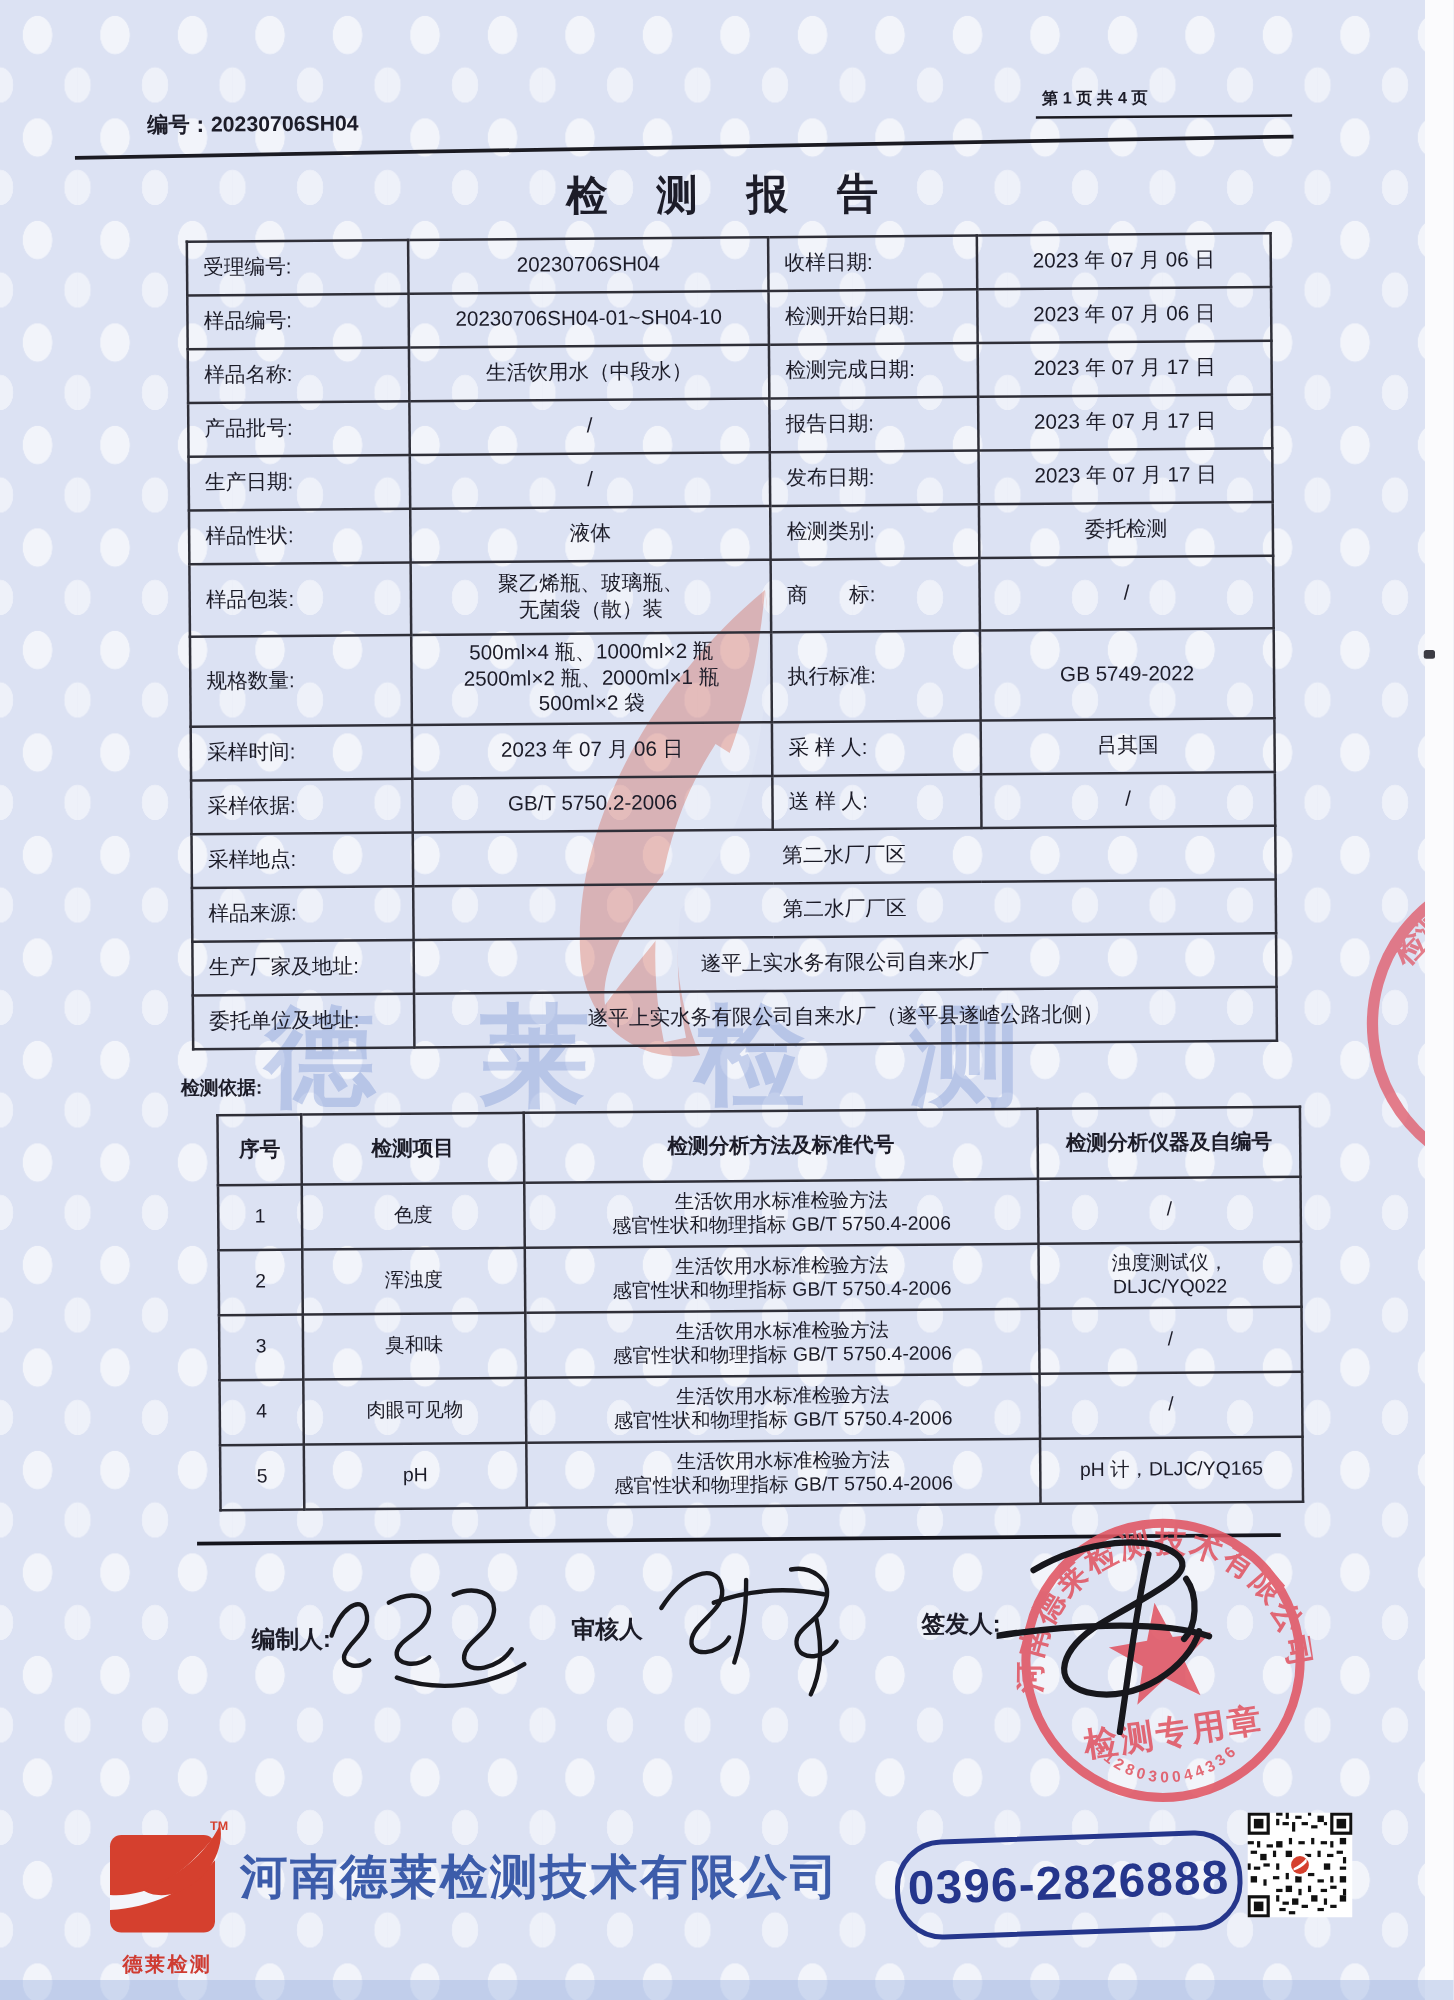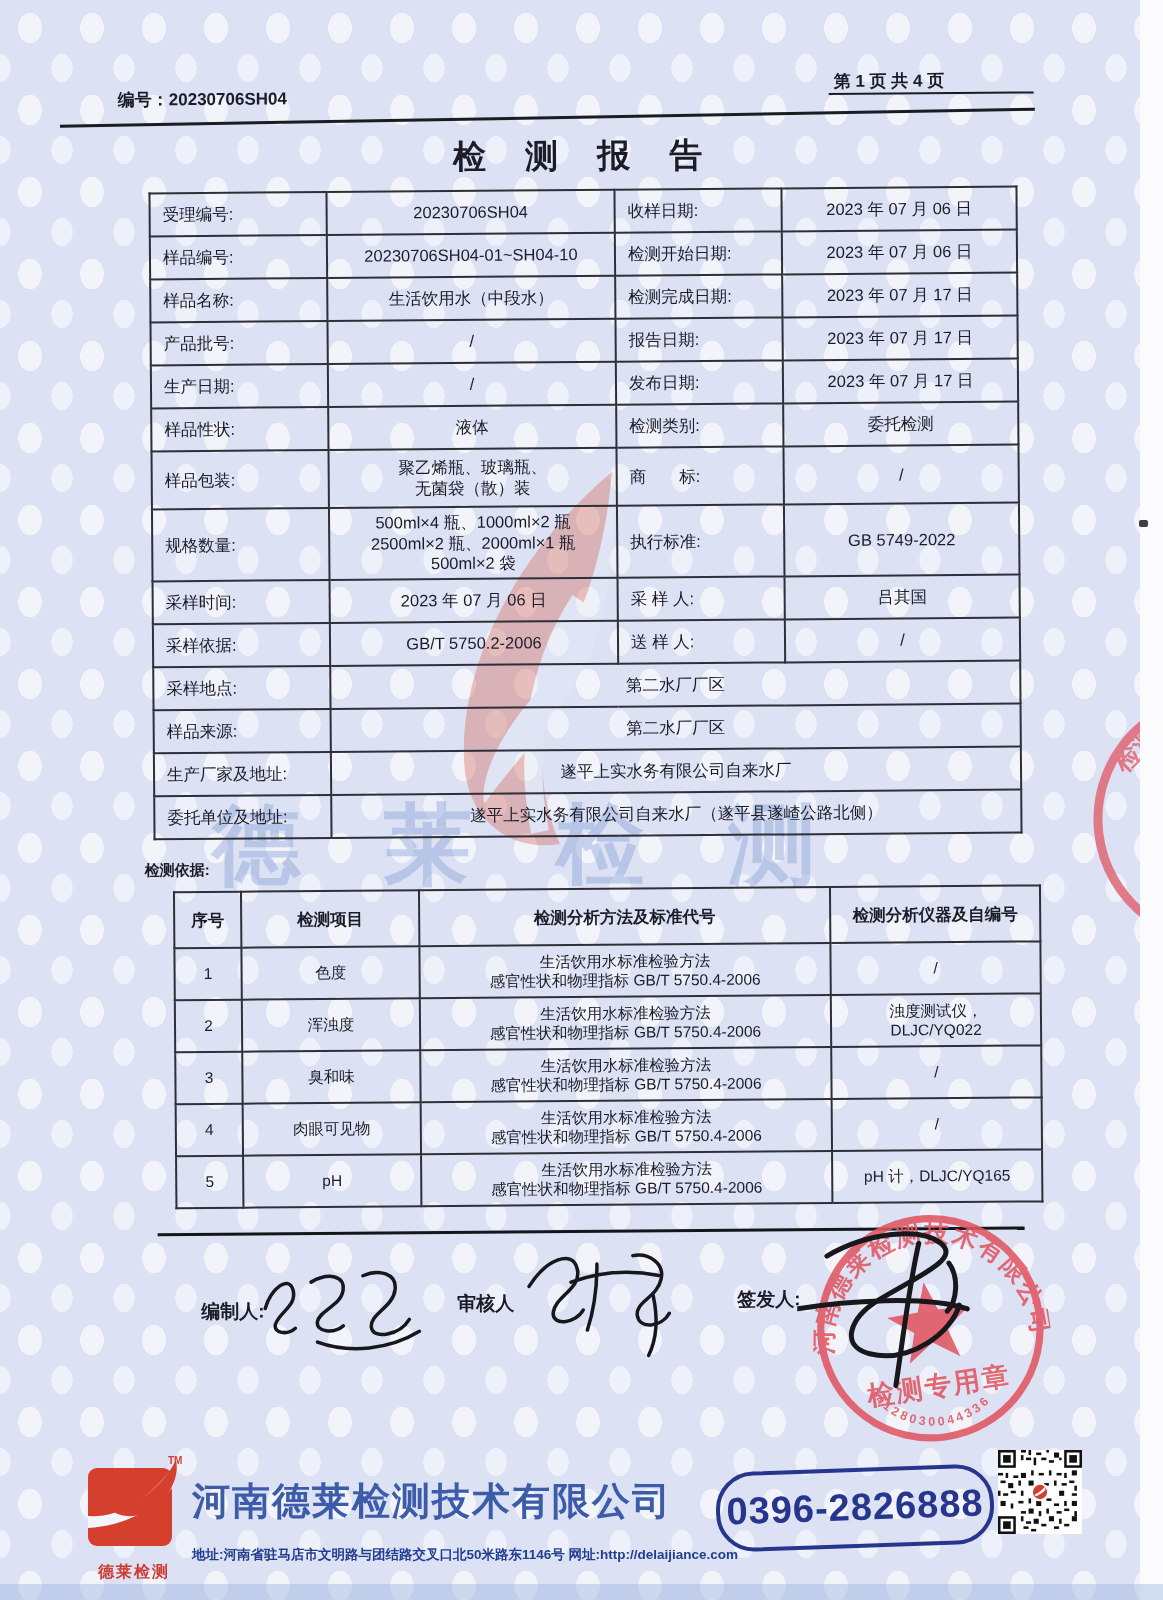--- a/index.html
+++ b/index.html
@@ -14,21 +14,21 @@
     background-size:62px 82px;
   }
   .abs{position:absolute;}
   
   .wm-logo{left:420px;top:460px;width:300px;height:400px;opacity:.3;z-index:1;}
   .wm-text{left:212px;top:786px;z-index:1;font-size:88px;font-weight:700;white-space:nowrap;
            letter-spacing:84px;color:rgba(124,150,212,.38);}
   
   .main{position:absolute;inset:0;z-index:2;transform:rotate(-0.45deg);transform-origin:50% 40%;}
   .doc-no{left:122px;top:85px;font-size:17px;font-weight:600;}
-  .page-info{left:838px;top:72px;font-size:17px;font-weight:600;}
+  .page-info{left:838px;top:72px;font-size:13px;font-weight:600;}
   .rule-short{left:833px;top:95px;width:205px;height:2px;background:#1b1b22;}
   .rule-long{left:64px;top:116px;width:975px;height:3px;background:#1b1b22;transform:rotate(-0.55deg);}
   .title{left:0;right:0;top:134px;text-align:center;font-size:33px;font-weight:700;letter-spacing:15px;text-indent:15px;}
   
   table{border-collapse:collapse;table-layout:fixed;background:transparent;}
   td,th{border:2px solid #2f2f38;font-size:16.5px;line-height:1.25;overflow:hidden;}
   .t1{left:152px;top:189px;width:867px;}
   .t1 td.lbl{padding:2px 4px 2px 12px;text-align:left;}
   .t1 td.val{text-align:center;white-space:pre-line;padding:2px 4px;}
   .r-n{height:43px;} .r-pack{height:58px;} .r-spec{height:72px;}
@@ -363,18 +363,17 @@
         <rect x="26" y="29" width="2" height="1"></rect>
       <rect x="29" y="26" width="2" height="2"></rect>
         <rect x="10" y="30" width="2" height="1"></rect>
         <rect x="13" y="31" width="2" height="1"></rect>
       <rect x="22" y="30" width="2" height="1"></rect>
     </g>
     <circle cx="16.5" cy="16.5" r="3.6" fill="#fff"></circle>
     <circle cx="16.5" cy="16.5" r="2.8" fill="#d5402e"></circle>
     <path d="M14.5,17.5 C16,16.8 17.6,15.6 18.6,14.2 L18.6,15.6 C17.4,17 16,17.8 14.5,18.2 Z" fill="#fff"></path>
   </svg>
-  <div class="abs f-addr">地址:河南省驻马店市文明路与团结路交叉口北50米路东1146号  网址:http://delaijiance.com</div>
 
   <div class="abs edge-right"></div>
   <div class="abs edge-dot"></div>
   <div class="abs edge-bottom"></div>
 </div>
 
 </body></html>

